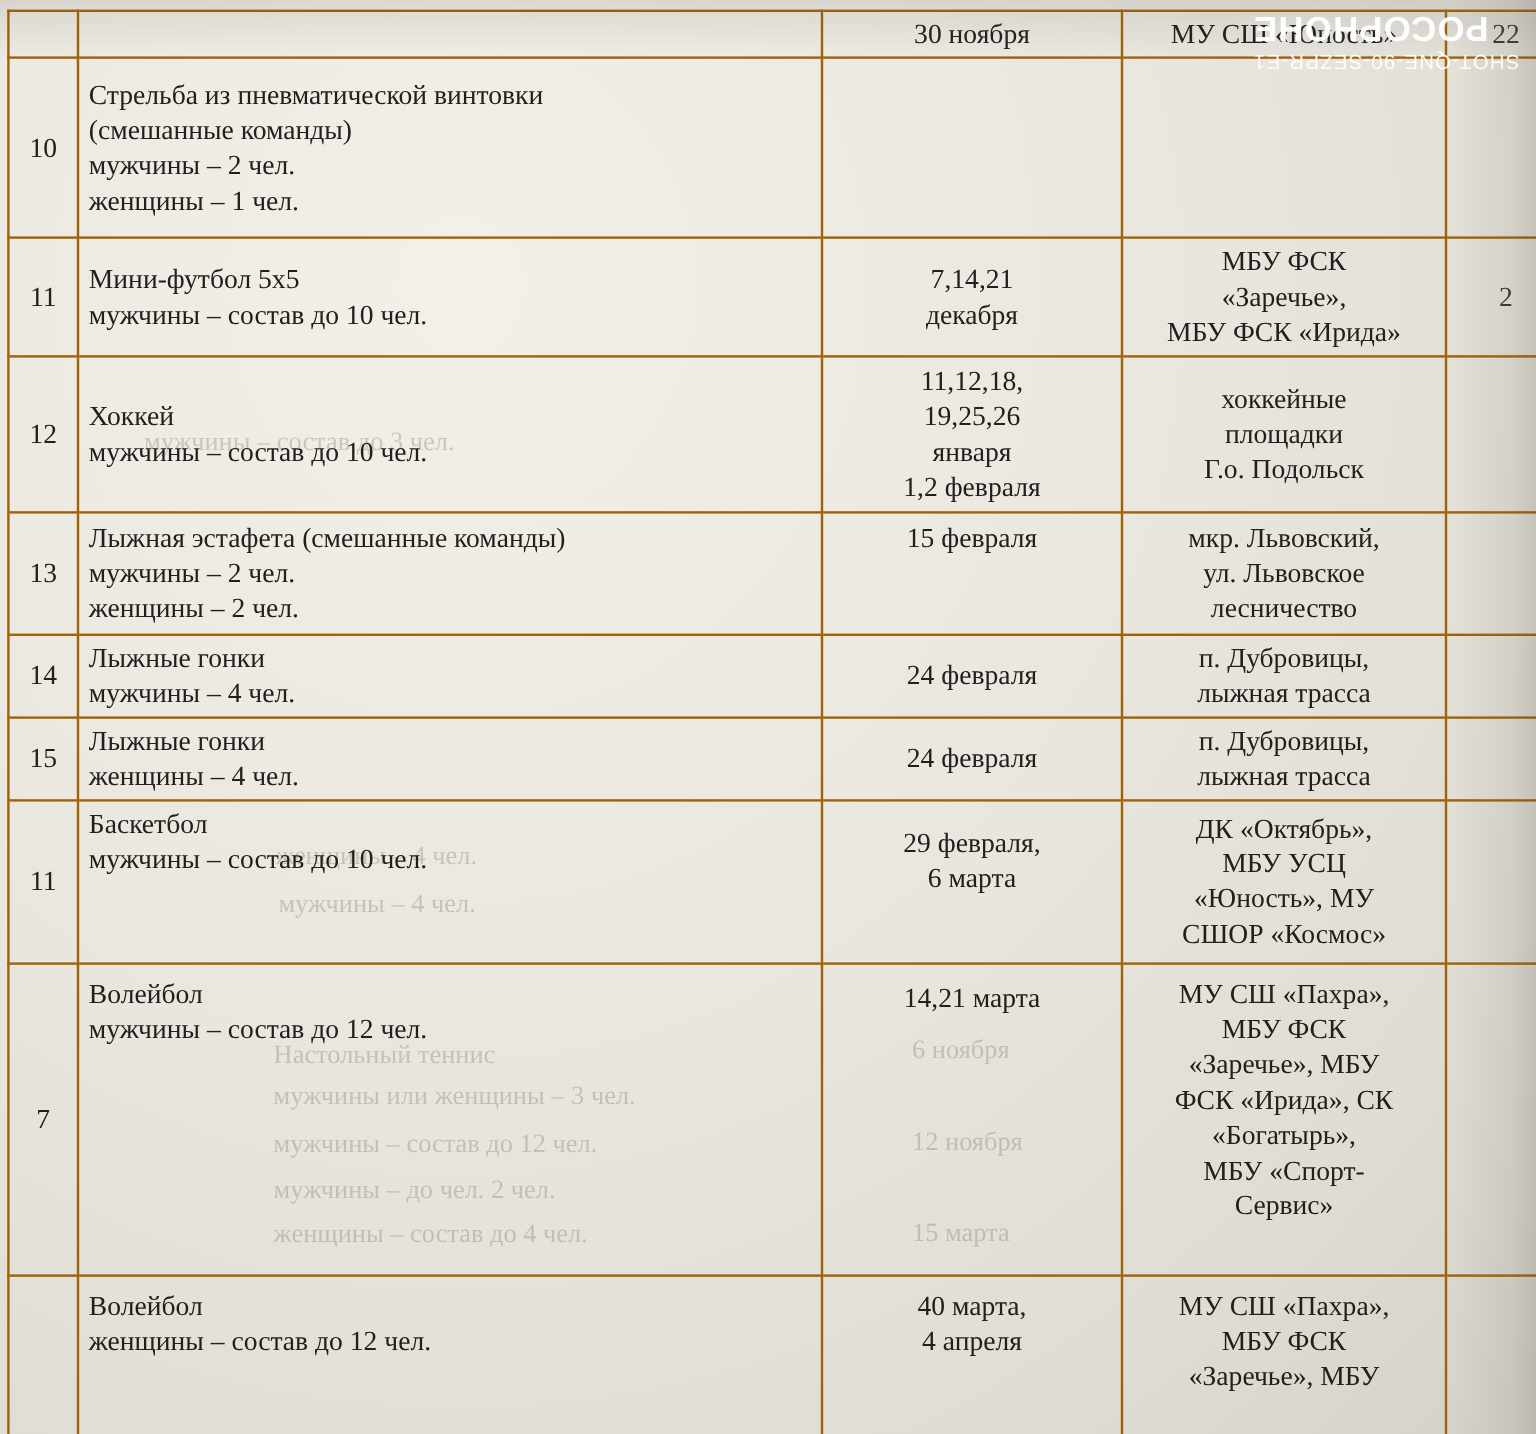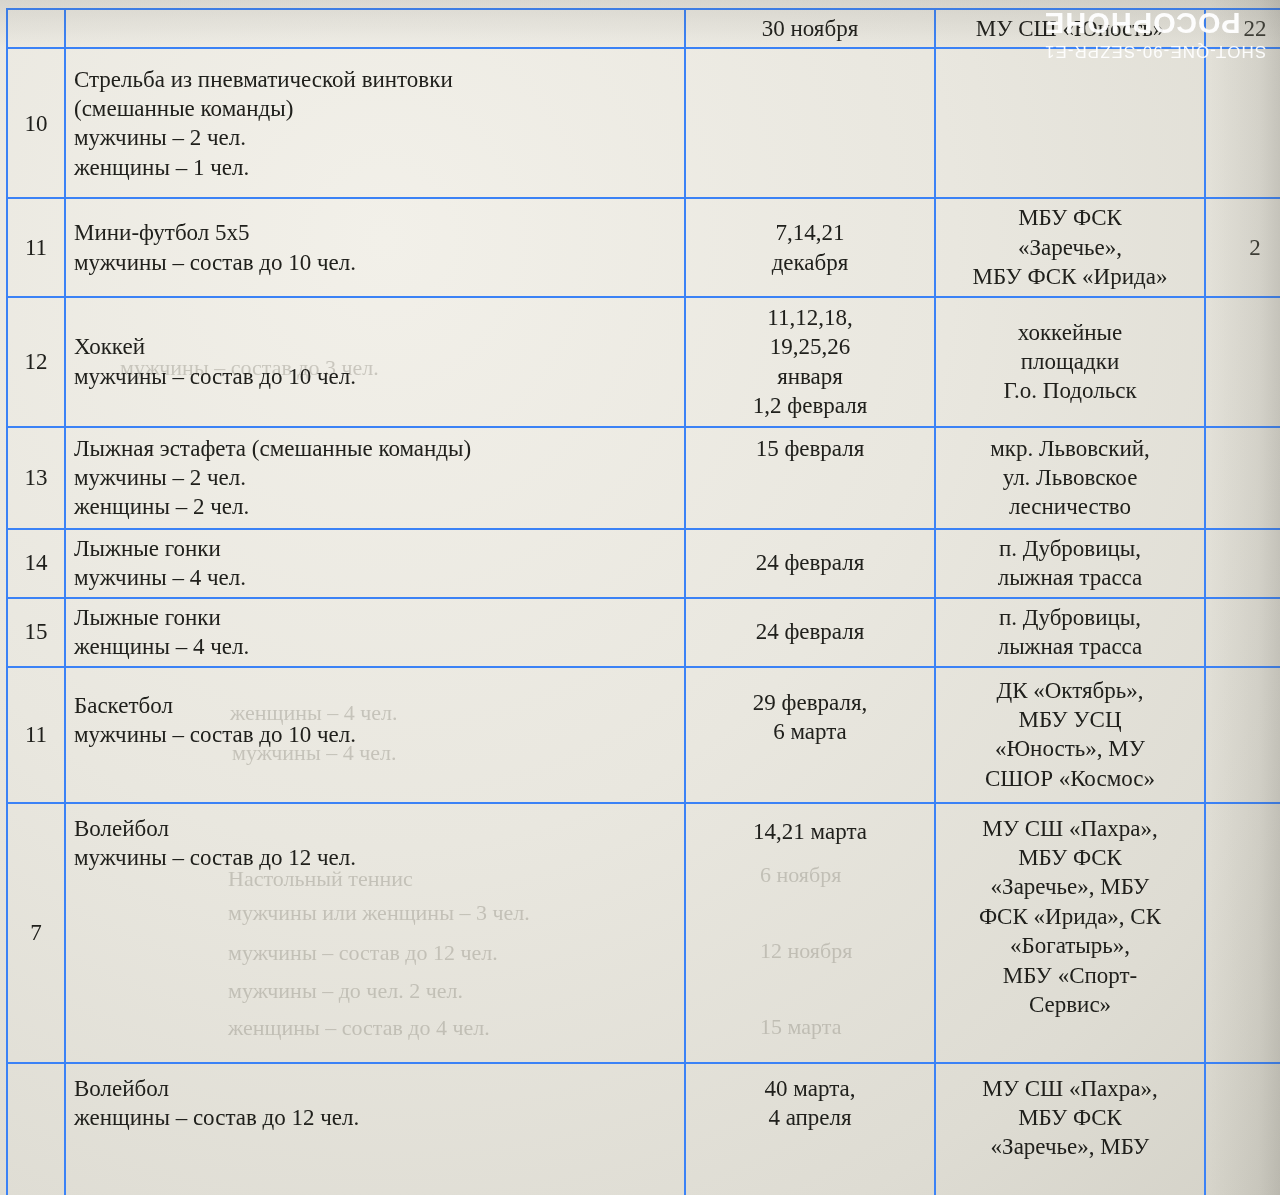--- a/index.html
+++ b/index.html
@@ -35,21 +35,21 @@
     border-collapse: collapse;
     position: absolute;
     left: 6px;
     top: 8px;
     width: 1300px;
     table-layout: fixed;
     color: #20201c;
   }
 
   table.sched td {
-    border: 2px solid #3b82f6;
+    border: 2px solid #a16207;
     vertical-align: middle;
     padding: 4px 8px;
     font-size: 23px;
     line-height: 1.28;
   }
 
   col.c-num   { width: 58px; }
   col.c-name  { width: 620px; }
   col.c-date  { width: 250px; }
   col.c-place { width: 270px; }
@@ -264,21 +264,21 @@
         </td>
         <td class="place">
           <span class="ln">п. Дубровицы,</span>
           <span class="ln">лыжная трасса</span>
         </td>
         <td class="tail"></td>
       </tr>
 
       <tr style="height:136px">
         <td class="num">11</td>
-        <td class="name" style="vertical-align:top; padding-top:23px">
+        <td class="name" style="vertical-align:top; padding-top:4px">
           <span class="ln">Баскетбол</span>
           <span class="ln">мужчины – состав до 10 чел.</span>
         </td>
         <td class="date" style="vertical-align:top; padding-top:20px">
           <span class="ln">29 февраля,</span>
           <span class="ln">6 марта</span>
         </td>
         <td class="place" style="vertical-align:top; padding-top:8px">
           <span class="ln">ДК «Октябрь»,</span>
           <span class="ln">МБУ УСЦ</span>

